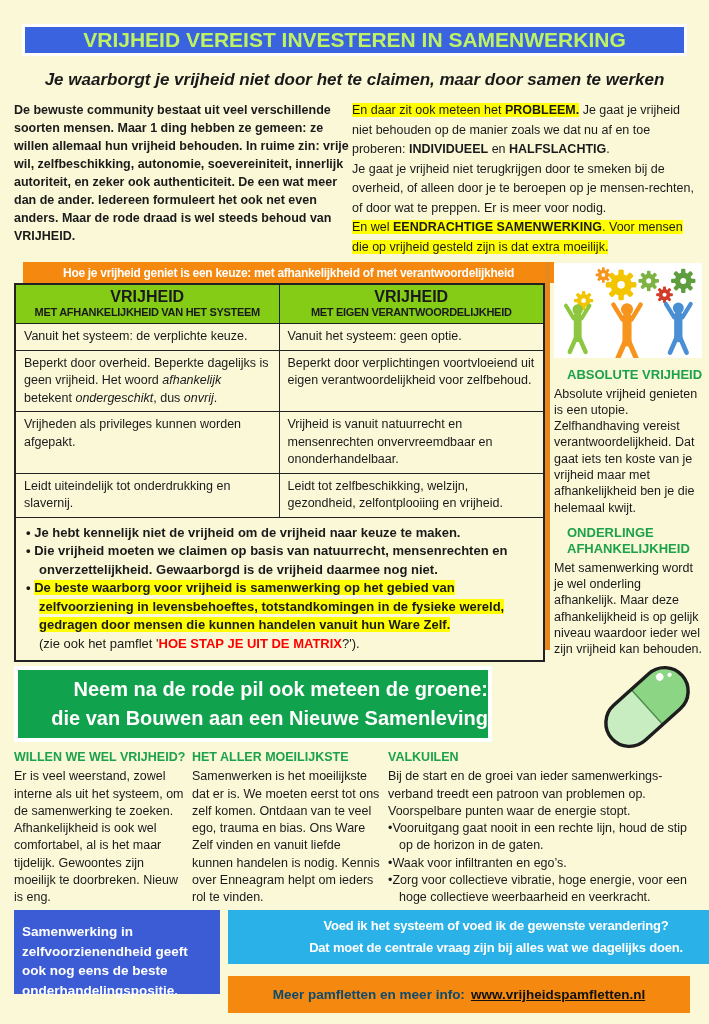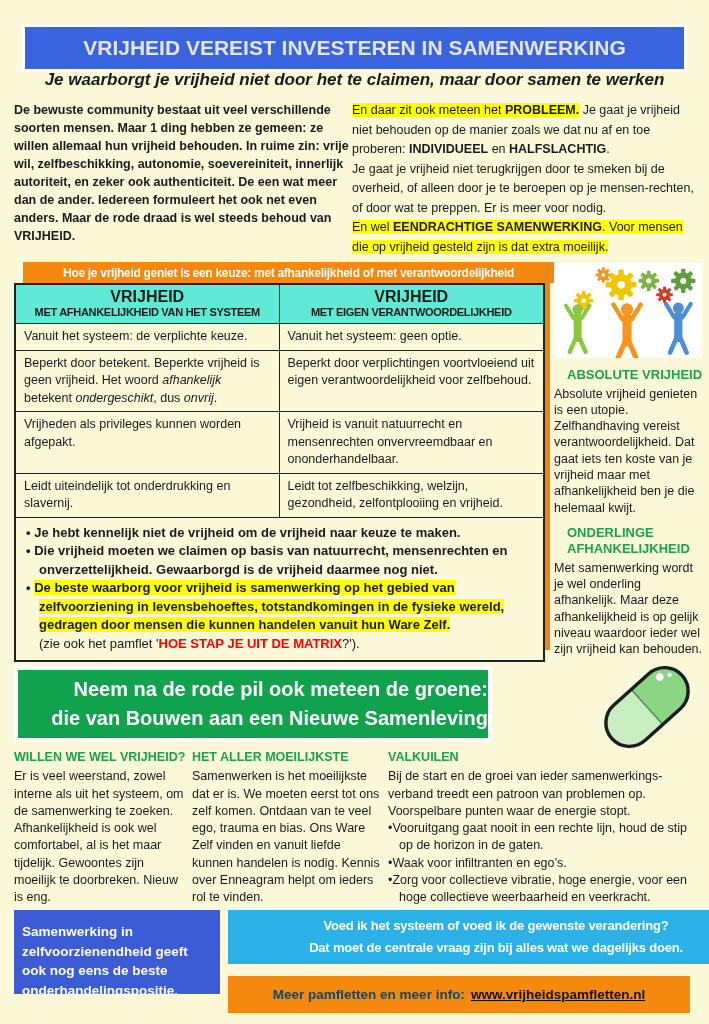--- a/index.html
+++ b/index.html
@@ -1,41 +1,41 @@
 <!DOCTYPE html>
 <html><head>
 <meta charset="utf-8">
 <style>
   html,body{margin:0;padding:0;}
   .page{position:relative;width:709px;height:1024px;background:#FBF8D8;
         font-family:"Liberation Sans","DejaVu Sans",sans-serif;color:#1a1a1a;overflow:hidden;}
 
   
-  .title-banner{position:absolute;left:22px;top:24px;width:665px;height:48px;background:#3A63DF;
+  .title-banner{position:absolute;left:22px;top:24px;width:665px;height:32px;background:#3A63DF;
     border:3px solid #ffffff;box-sizing:border-box;display:flex;align-items:center;justify-content:center;
-    color:#e5e5e5;font-weight:bold;font-size:21px;white-space:nowrap;}
+    color:#bef264;font-weight:bold;font-size:21px;white-space:nowrap;}
   .subtitle{position:absolute;left:0;top:70px;width:709px;display:flex;justify-content:center;
     font-style:italic;font-weight:bold;font-size:17px;white-space:nowrap;}
 
   
   .intro-left{position:absolute;left:14px;top:101px;width:338px;font-weight:bold;font-size:12.5px;line-height:18px;}
   .intro-right{position:absolute;left:352px;top:101px;width:350px;font-size:12.5px;line-height:19.5px;}
 
   
   .sb{font-weight:bold;}
   .si{font-style:italic;}
   .shl{background:#FFFF00;}
   .sred{color:#FF0000;font-weight:bold;}
 
   
   .choice-banner{position:absolute;left:23px;top:262px;width:531px;height:21px;background:#F5880E;color:#fff;
     font-weight:bold;font-size:12px;letter-spacing:-0.3px;display:flex;align-items:center;justify-content:center;
     white-space:nowrap;overflow:hidden;}
   .vtable{position:absolute;left:14px;top:283px;width:531px;border:2px solid #222;box-sizing:border-box;}
-  .vt-head{display:flex;background:#5eead4;}
+  .vt-head{display:flex;background:#84cc16;}
   .vt-head-cell{width:50%;box-sizing:border-box;text-align:center;padding:3px 4px 5px 4px;}
   .vt-head-cell:first-child{border-right:1px solid #222;}
   .vt-title{font-weight:bold;font-size:16px;}
   .vt-sub{font-weight:bold;font-size:11px;letter-spacing:-0.3px;white-space:nowrap;}
   .vt-row{display:flex;border-top:1px solid #222;}
   .vt-cell{width:50%;box-sizing:border-box;padding:4px 8px;font-size:12.5px;line-height:17.5px;}
   .vt-cell:first-child{border-right:1px solid #222;}
   .vt-bullets{border-top:1px solid #222;padding:6px 10px 7px 10px;font-weight:bold;font-size:13px;line-height:18.5px;}
   .bl{padding-left:13px;text-indent:-13px;}
   .bl::before{content:"\2022  ";}
@@ -98,21 +98,21 @@
       <div class="vt-head-cell">
         <div class="vt-title">VRIJHEID</div>
         <div class="vt-sub">MET EIGEN VERANTWOORDELIJKHEID</div>
       </div>
     </div>
     <div class="vt-row">
       <div class="vt-cell"><span>Vanuit het systeem: de verplichte keuze.</span></div>
       <div class="vt-cell"><span>Vanuit het systeem: geen optie.</span></div>
     </div>
     <div class="vt-row">
-      <div class="vt-cell"><span>Beperkt door betekent. Beperkte vrijheid is geen vrijheid. Het woord </span><span class="si">afhankelijk</span><span> betekent </span><span class="si">ondergeschikt</span><span>, dus </span><span class="si">onvrij</span><span>.</span></div>
+      <div class="vt-cell"><span>Beperkt door overheid. Beperkte dagelijks is geen vrijheid. Het woord </span><span class="si">afhankelijk</span><span> betekent </span><span class="si">ondergeschikt</span><span>, dus </span><span class="si">onvrij</span><span>.</span></div>
       <div class="vt-cell"><span>Beperkt door verplichtingen voortvloeiend uit eigen verantwoordelijkheid voor zelfbehoud.</span></div>
     </div>
     <div class="vt-row">
       <div class="vt-cell"><span>Vrijheden als privileges kunnen worden afgepakt.</span></div>
       <div class="vt-cell"><span>Vrijheid is vanuit natuurrecht en mensenrechten onvervreemdbaar en ononderhandelbaar.</span></div>
     </div>
     <div class="vt-row">
       <div class="vt-cell"><span>Leidt uiteindelijk tot onderdrukking en slavernij.</span></div>
       <div class="vt-cell"><span>Leidt tot zelfbeschikking, welzijn, gezondheid, zelfontplooiing en vrijheid.</span></div>
     </div>

